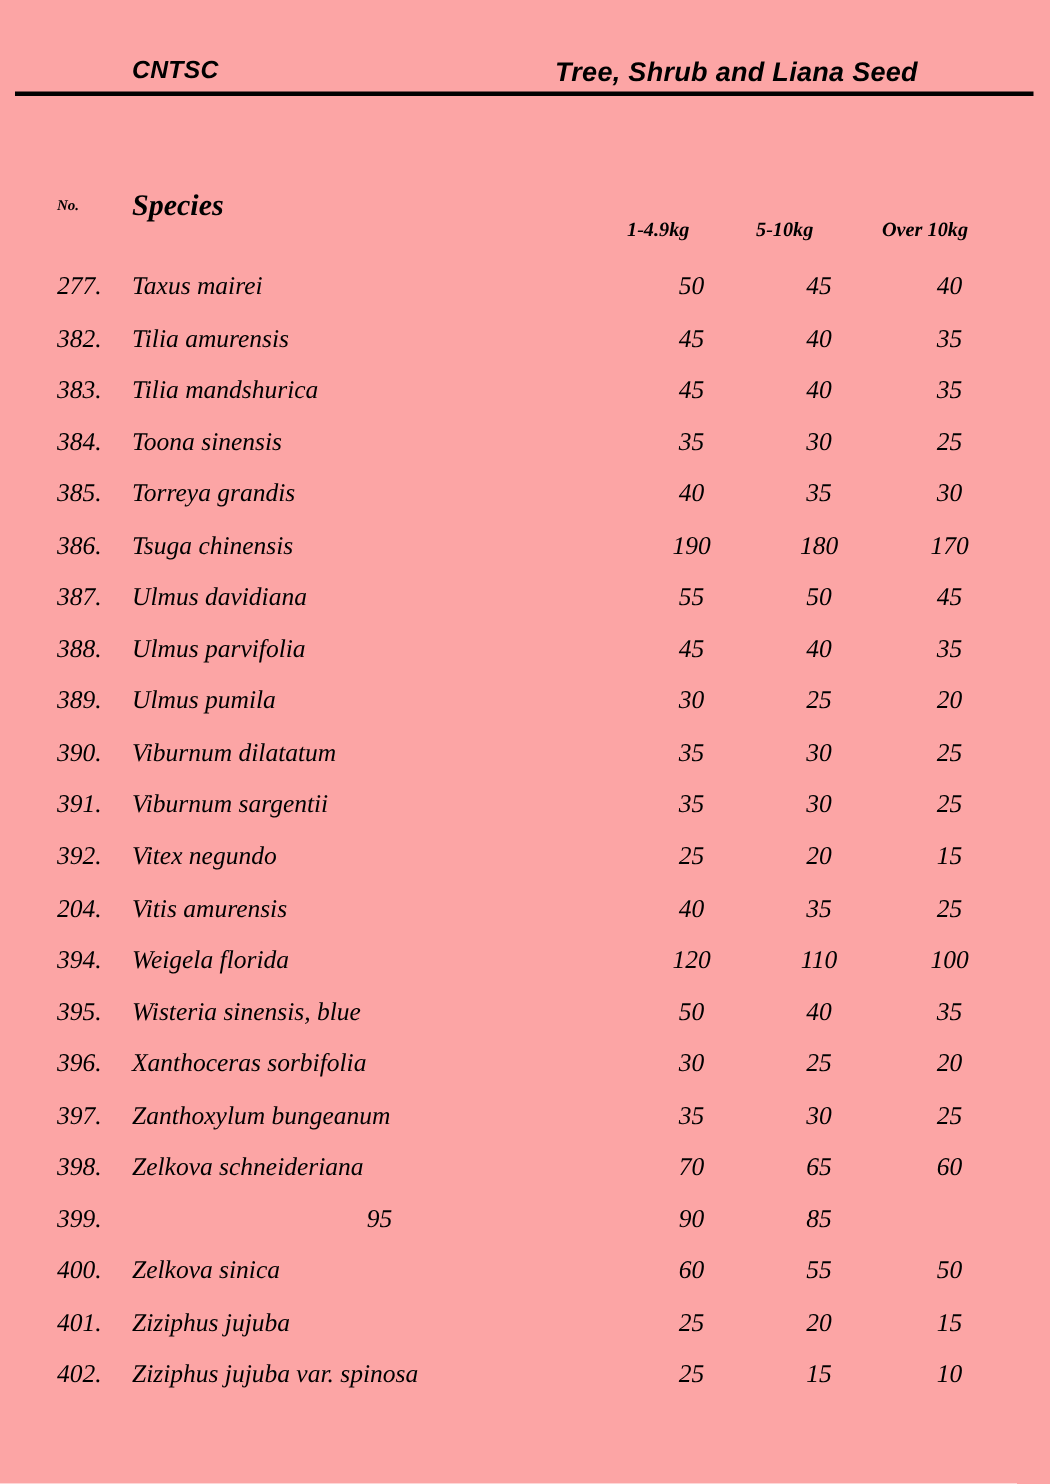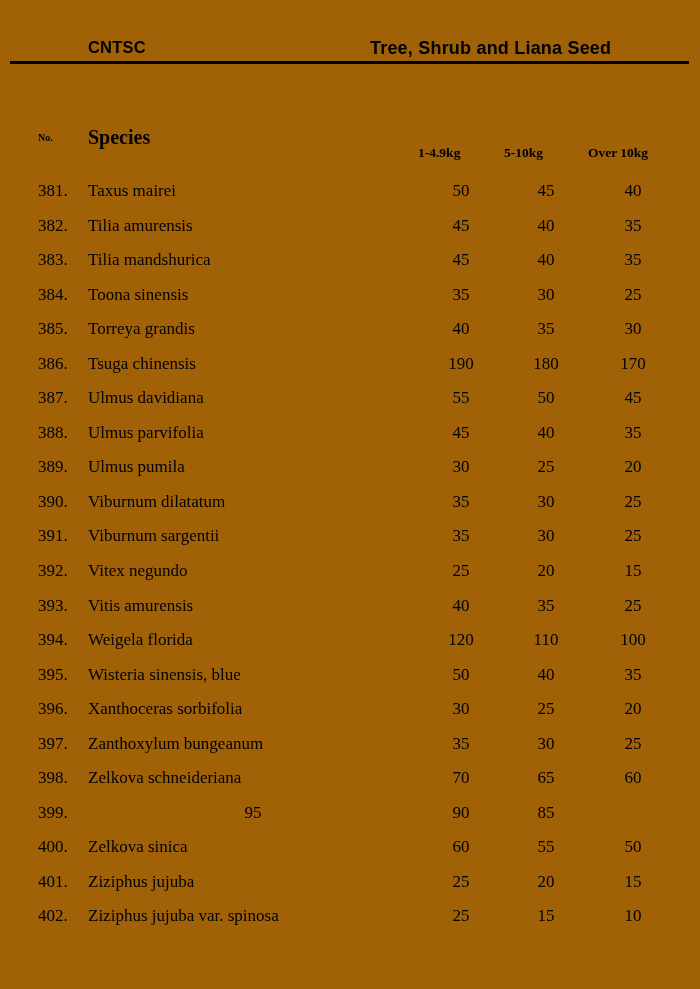--- a/index.html
+++ b/index.html
@@ -1,23 +1,24 @@
 <!DOCTYPE html>
 <html><head>
 <meta charset="utf-8">
 <style>
   html, body { margin: 0; padding: 0; background: #ffffff; }
   .sheet {
     position: relative;
     width: 700px;
     height: 989px;
-    background: #a16207;
+    background: #fca5a5;
     color: #000000;
     font-family: "Liberation Serif", serif;
     overflow: hidden;
+    font-style: italic;
   }
   
   .mh-left {
     position: absolute; left: 88px; top: 38px;
     font-family: "Liberation Sans", sans-serif;
     font-weight: 700; font-size: 16.5px; letter-spacing: 0.2px;
   }
   .mh-right {
     position: absolute; left: 370px; top: 38px;
     font-family: "Liberation Sans", sans-serif;
@@ -78,21 +79,21 @@
 
 
   <div class="h-subcols">
     <span>1-4.9kg</span>
     <span>5-10kg</span>
     <span>Over 10kg</span>
   </div>
 
   <div class="rows" id="rows">
     <div class="row">
-      <span class="c-no">381.</span>
+      <span class="c-no">277.</span>
       <span class="c-sp">Taxus mairei</span>
       <span class="c-p">50</span>
       <span class="c-p">45</span>
       <span class="c-p">40</span>
     </div>
 
     <div class="row">
       <span class="c-no">382.</span>
       <span class="c-sp">Tilia amurensis</span>
       <span class="c-p">45</span>
@@ -174,21 +175,21 @@
 
     <div class="row">
       <span class="c-no">392.</span>
       <span class="c-sp">Vitex negundo</span>
       <span class="c-p">25</span>
       <span class="c-p">20</span>
       <span class="c-p">15</span>
     </div>
 
     <div class="row">
-      <span class="c-no">393.</span>
+      <span class="c-no">204.</span>
       <span class="c-sp">Vitis amurensis</span>
       <span class="c-p">40</span>
       <span class="c-p">35</span>
       <span class="c-p">25</span>
     </div>
 
     <div class="row">
       <span class="c-no">394.</span>
       <span class="c-sp">Weigela florida</span>
       <span class="c-p">120</span>

